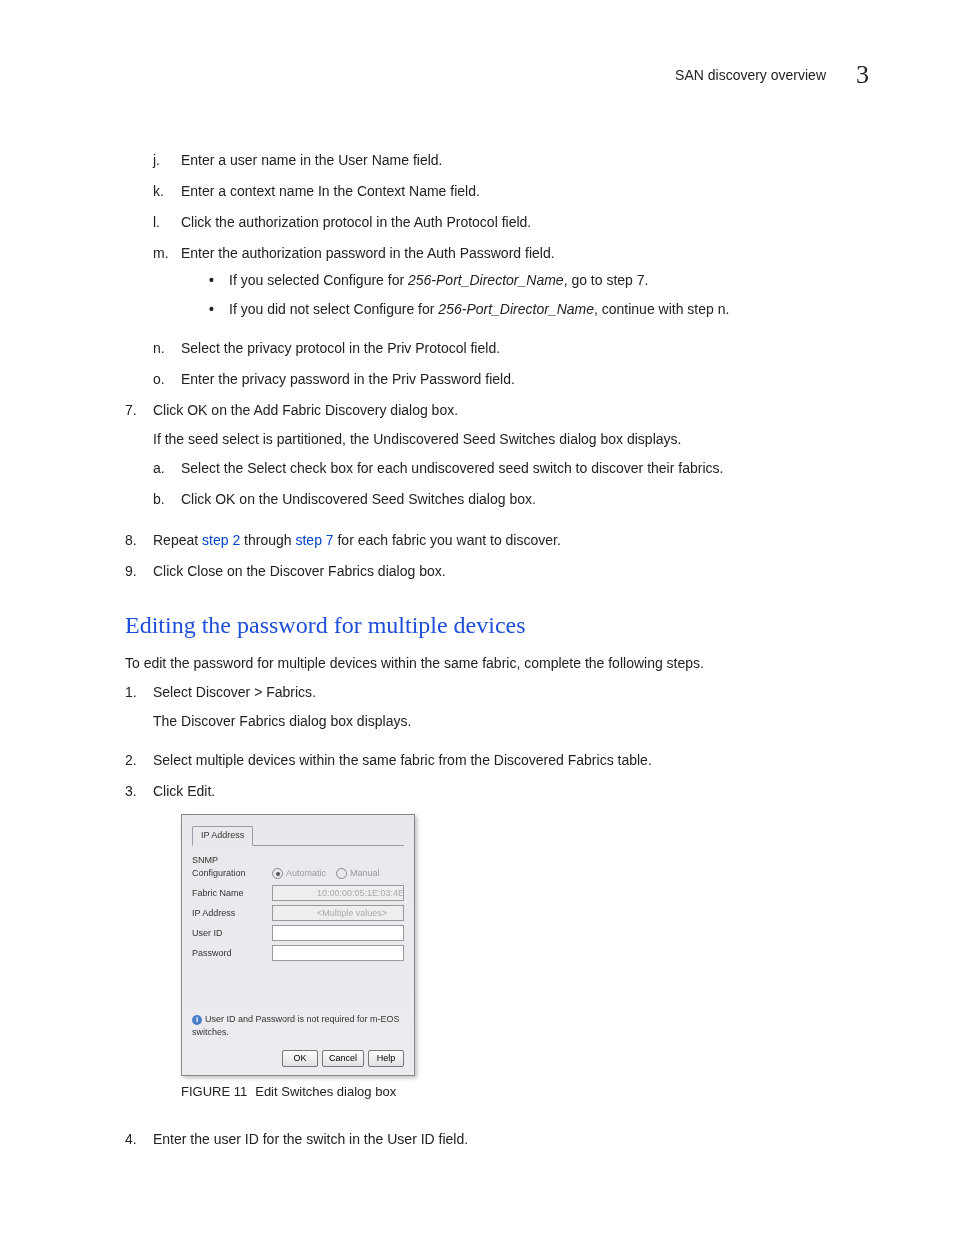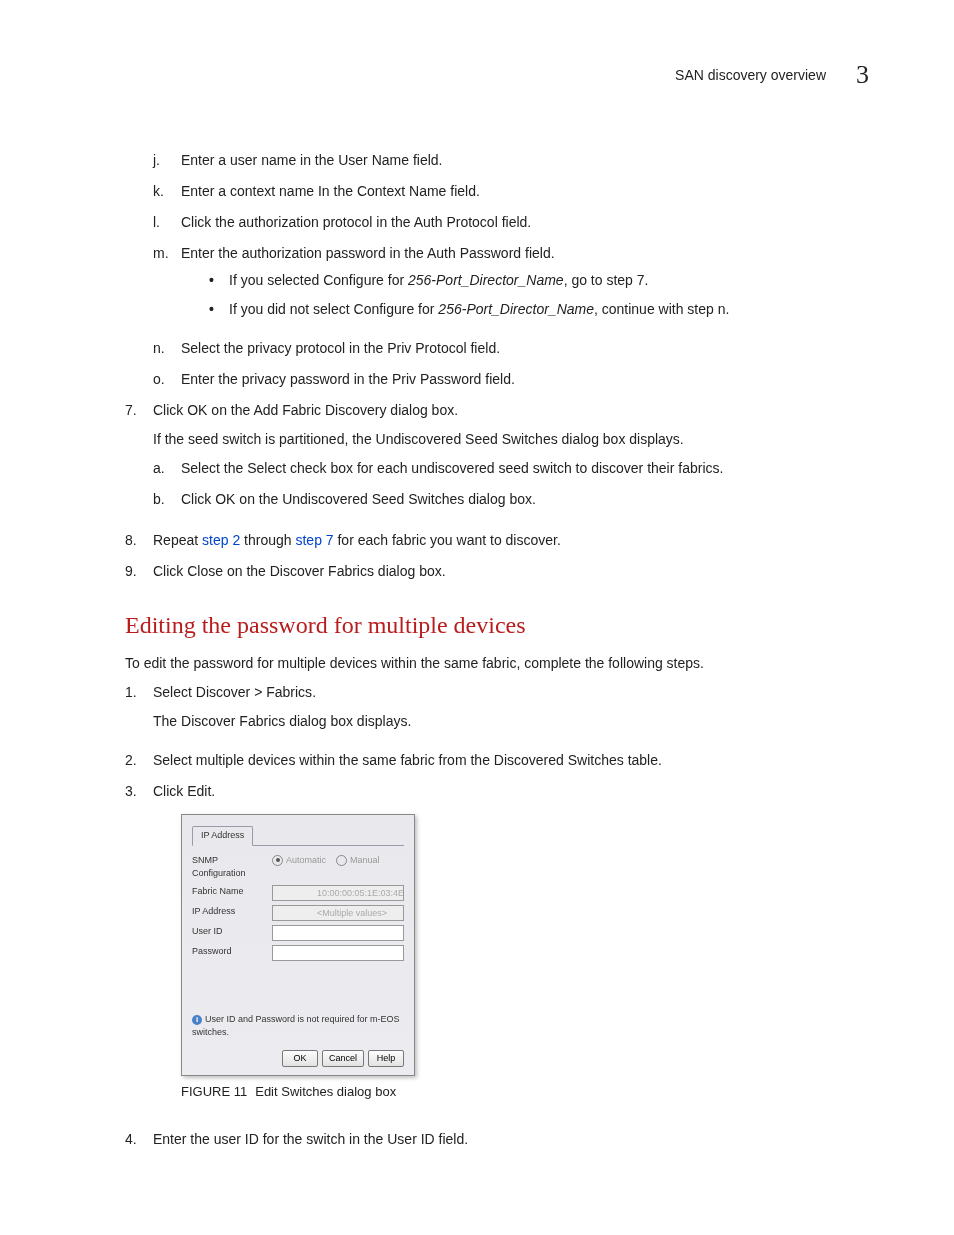--- a/index.html
+++ b/index.html
@@ -82,21 +82,21 @@
   }
   .para {
     margin: 8px 0;
     line-height: 1.5;
   }
   h2.section-heading {
     font-family: Georgia, 'Times New Roman', serif;
     font-weight: normal;
     font-size: 24px;
     margin: 30px 0 14px 0;
-    color: #b91c1c;
+    color: #1d4ed8;
   }
   b { font-weight: normal; }
   em { font-style: italic; }
   a.link { color: #0044cc; text-decoration: none; }
   
   .dialog-mock {
     width: 234px;
     margin: 12px 0 4px 28px;
     background: linear-gradient(#e9e9ed, #ececf0);
     border: 1px solid #888;
@@ -116,21 +116,21 @@
     position: relative;
     top: 1px;
     border-radius: 2px 2px 0 0;
   }
   .dialog-tabstrip {
     border-bottom: 1px solid #9a9aac;
     margin-bottom: 8px;
   }
   .dialog-row {
     display: flex;
-    align-items: flex-start;
+    align-items: flex-end;
     margin: 4px 0;
   }
   .dialog-label {
     width: 80px;
     flex-shrink: 0;
   }
   .dialog-field {
     flex: 1;
     height: 14px;
     border: 1px solid #999;
@@ -252,21 +252,21 @@
         <span class="marker">o.</span>
         <span class="body"><span>Enter the privacy password in the </span><b>Priv Password</b><span> field.</span></span>
       </li>
     </ol>
 
     <ol class="main-list">
       <li>
         <span class="marker">7.</span>
         <div class="body">
           <div><span>Click </span><b>OK</b><span> on the </span><b>Add Fabric Discovery</b><span> dialog box.</span></div>
-          <div class="para"><span>If the seed switch is partitioned, the </span><b>Undiscovered Seed Switches</b><span> dialog box displays.</span></div>
+          <div class="para"><span>If the seed select is partitioned, the </span><b>Undiscovered Seed Switches</b><span> dialog box displays.</span></div>
           <ol class="sub-list" style="padding-left:0;">
             <li>
               <span class="marker">a.</span>
               <span class="body"><span>Select the </span><b>Select</b><span> check box for each undiscovered seed switch to discover their fabrics.</span></span>
             </li>
             <li>
               <span class="marker">b.</span>
               <span class="body"><span>Click </span><b>OK</b><span> on the </span><b>Undiscovered Seed Switches</b><span> dialog box.</span></span>
             </li>
           </ol>
@@ -288,21 +288,21 @@
     <ol class="main-list">
       <li>
         <span class="marker">1.</span>
         <div class="body">
           <div><span>Select </span><b>Discover &gt; Fabrics</b><span>.</span></div>
           <div class="para"><span>The </span><b>Discover Fabrics</b><span> dialog box displays.</span></div>
         </div>
       </li>
       <li>
         <span class="marker">2.</span>
-        <span class="body"><span>Select multiple devices within the same fabric from the </span><b>Discovered Switches</b><span> table.</span></span>
+        <span class="body"><span>Select multiple devices within the same fabric from the </span><b>Discovered Fabrics</b><span> table.</span></span>
       </li>
       <li>
         <span class="marker">3.</span>
         <div class="body">
           <div><span>Click </span><b>Edit</b><span>.</span></div>
 
           <div class="dialog-mock">
             <div class="dialog-tabstrip">
               <span class="dialog-tab">IP Address</span>
             </div>

